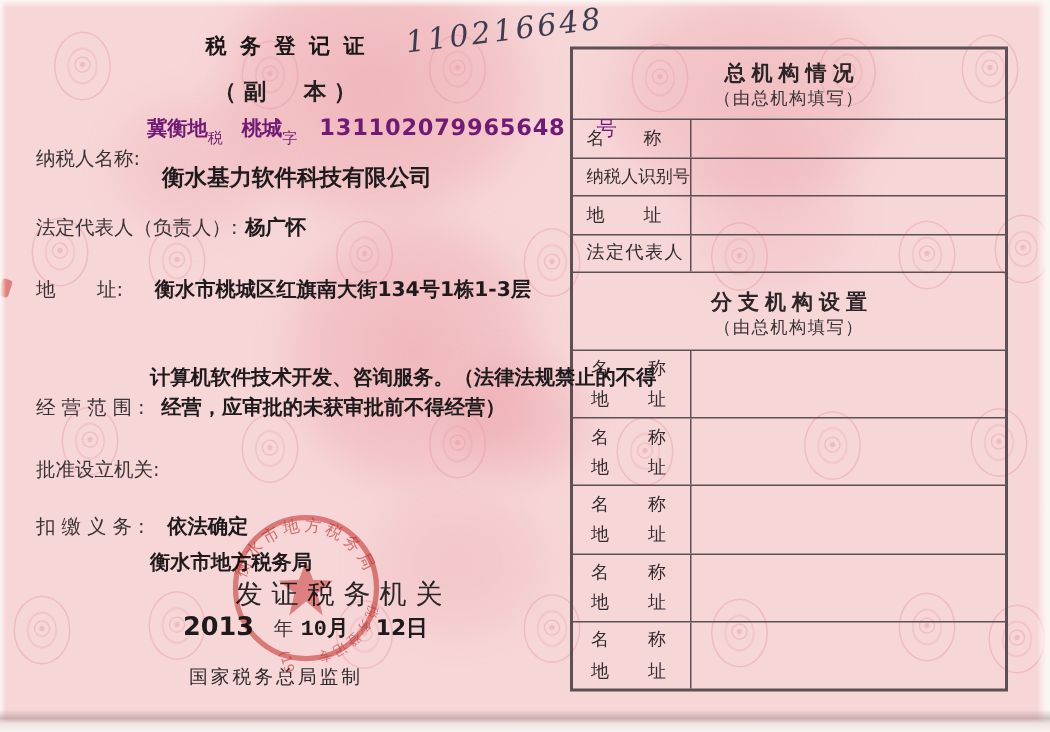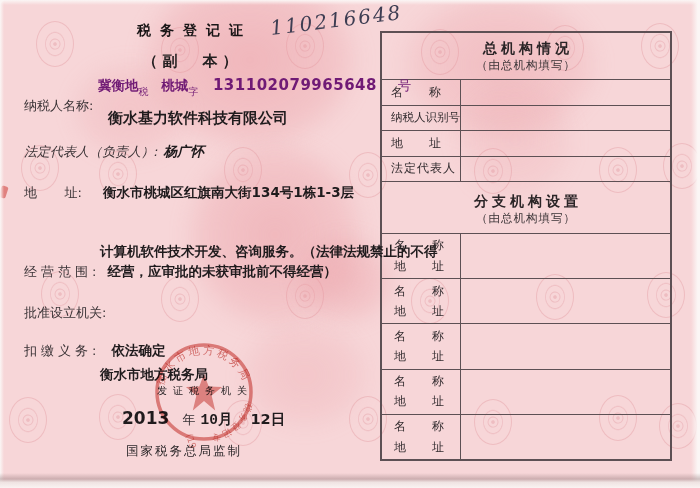--- a/index.html
+++ b/index.html
@@ -118,21 +118,21 @@
       <div class="abs certline">
         <span>冀衡地</span><span class="subchar">税</span>
         <span style="margin-left:8px">桃城</span><span class="subchar">字</span>
         <span class="serialnum">131102079965648</span>
         <span class="suffix">号</span>
       </div>
 
       <div class="abs label" style="left:24px; top:97px;">纳税人名称:</div>
       <div class="abs value" style="left:108px; top:109px; font-size:15px;">衡水基力软件科技有限公司</div>
 
-      <div class="abs" style="left:24px; top:141px;font-style:italic;">
+      <div class="abs" style="left:24px; top:141px;">
         <span class="label">法定代表人（负责人）:</span>
         <span class="value">杨广怀</span>
       </div>
 
       <div class="abs" style="left:24px; top:182px;">
         <span class="label addr-label">
           <span>地</span>
           <span>址:</span>
         </span>
         <span class="value" style="margin-left:16px;">衡水市桃城区红旗南大街134号1栋1-3层</span>
@@ -146,21 +146,21 @@
       </div>
 
       <div class="abs label" style="left:24px; top:304px;">批准设立机关:</div>
 
       <div class="abs" style="left:24px; top:340px;">
         <span class="label ls4">扣缴义务:</span>
         <span class="value" style="margin-left:6px;">依法确定</span>
       </div>
 
       <div class="abs value" style="left:100px; top:366px;">衡水市地方税务局</div>
-      <div class="abs" style="left:157px; top:384px; font-size:10px; letter-spacing:6px; color:#2a2527;">发证税务机关</div>
+      <div class="abs" style="left:157px; top:384px; font-size:18px; letter-spacing:6px; color:#2a2527;">发证税务机关</div>
 
       <div class="abs" style="left:122px; top:408px;">
         <span class="value" style="font-size:17px;">2013</span>
         <span class="label" style="margin-left:8px;">年</span>
         <span class="value" style="margin-left:0; font-size:14.5px;font-family:Liberation Mono, monospace;">10月</span>
         <span class="value" style="margin-left:13px; font-size:14.5px;">12日</span>
       </div>
 
       <div class="abs ls2" style="left:126px; top:443px; font-size:12.5px; color:#2e292b;">国家税务总局监制</div>
     </div>

